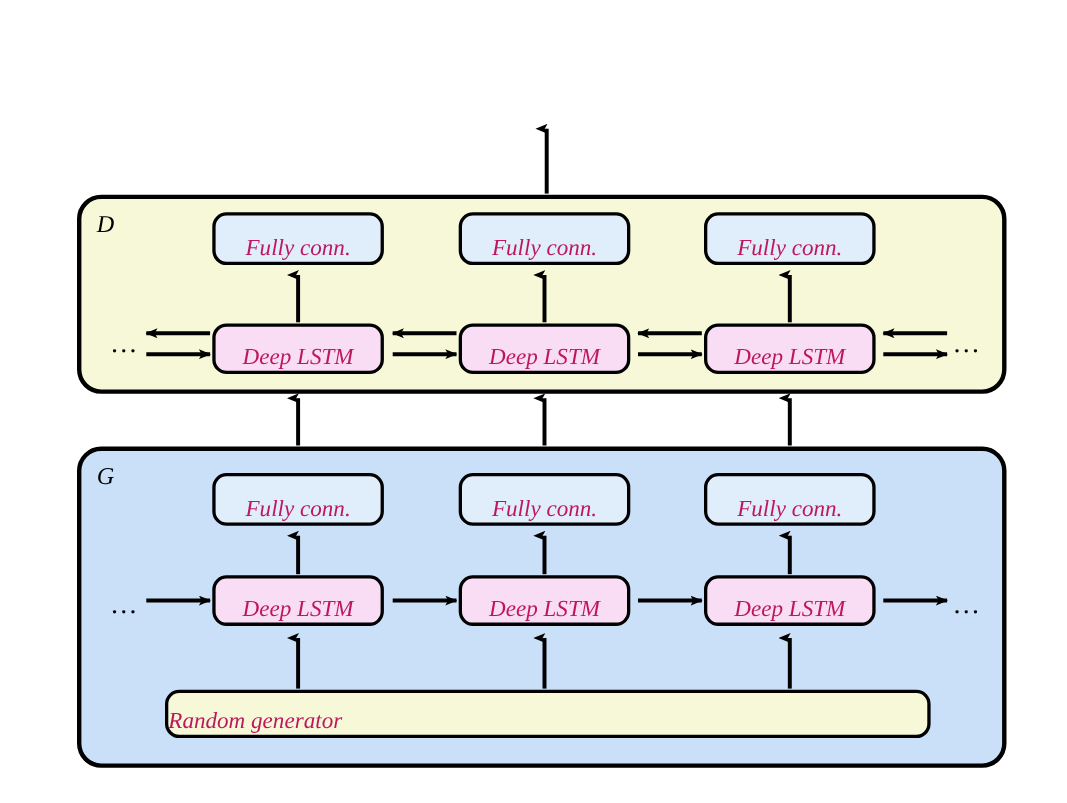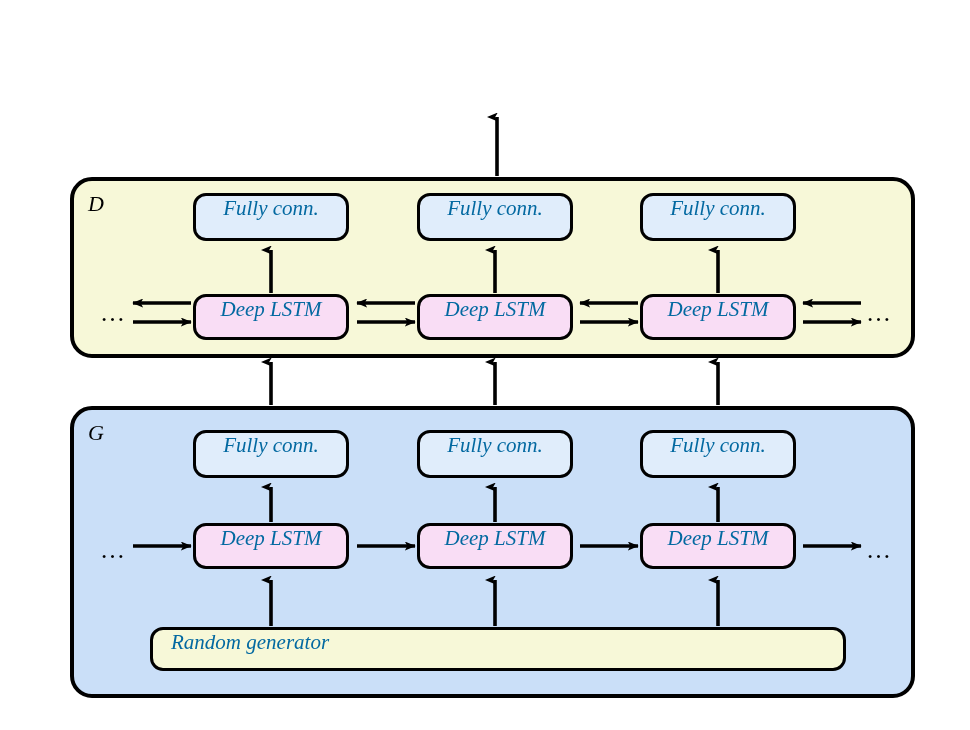--- a/index.html
+++ b/index.html
@@ -32,28 +32,28 @@
     white-space: nowrap;
   }
 
   
   .node {
     position: absolute;
     box-sizing: border-box;
     border: 3.5px solid #000000;
     border-radius: 13px;
     display: flex;
-    align-items: flex-start;
+    align-items: flex-end;
     font-style: italic;
     font-size: 21px;
-    color: #0369a1;
+    color: #be185d;
     white-space: nowrap;
   }
   .node.center { justify-content: center; }
-  .node.left   { justify-content: flex-start; padding-left: 18px; }
+  .node.left   { justify-content: flex-start; }
 
   
   #arrows {
     position: absolute;
     left: 0; top: 0;
     width: 970px;
     height: 730px;
     pointer-events: none;
   }
 

